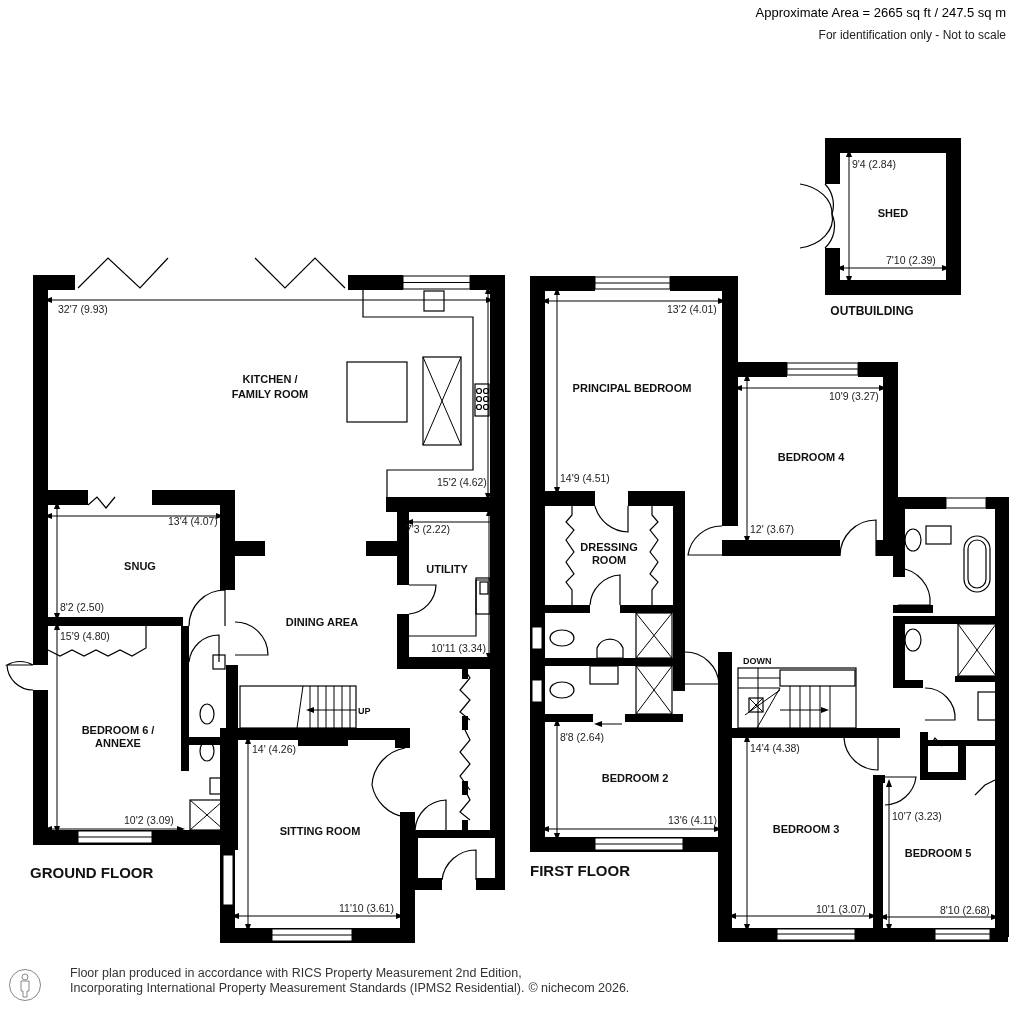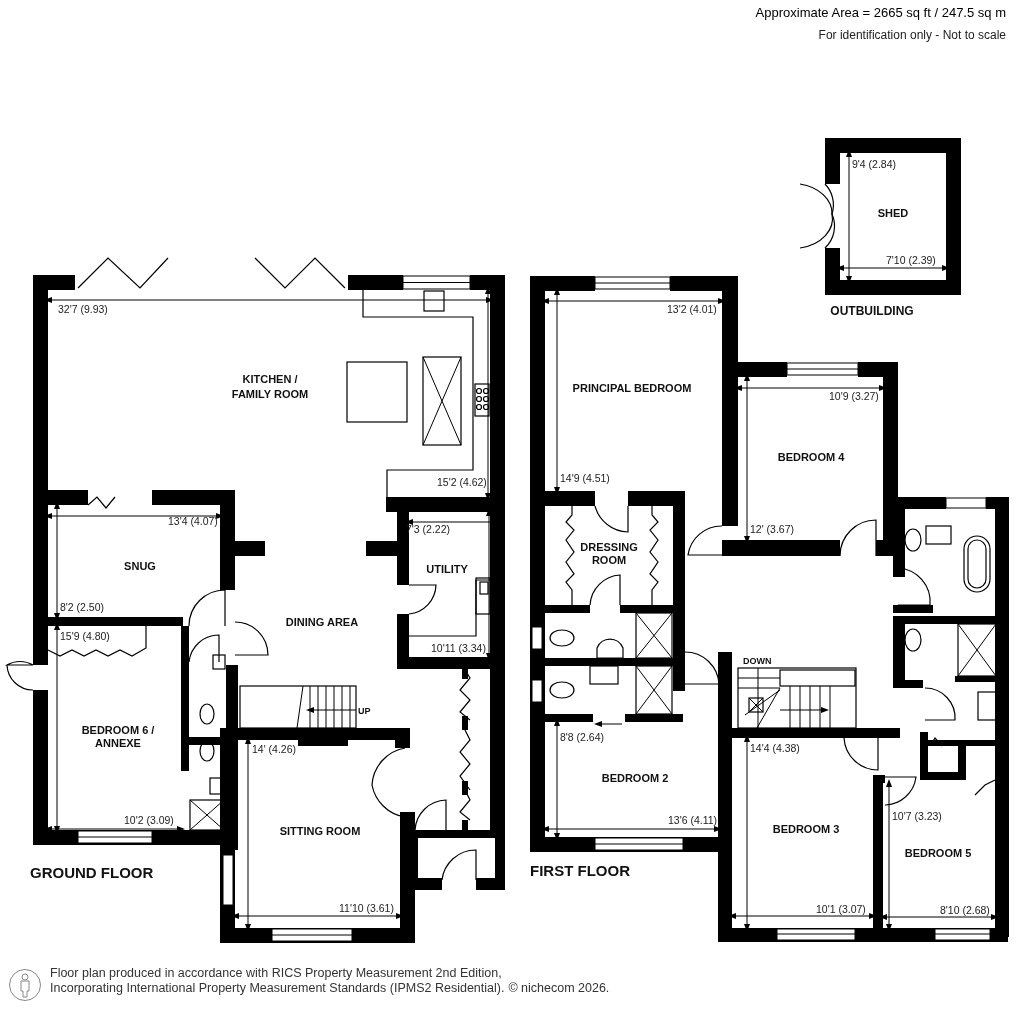--- a/index.html
+++ b/index.html
@@ -2,21 +2,21 @@
 <html><head>
 <meta charset="utf-8">
 <style>
   html, body { margin: 0; padding: 0; background: #ffffff; }
   body { width: 1024px; height: 1018px; position: relative; overflow: hidden;
          font-family: "Liberation Sans", "DejaVu Sans", sans-serif; color: #111; }
   .area-block { position: absolute; right: 18px; top: 2px; text-align: right; }
   .area-line { font-size: 13px; line-height: 21px; color: #000000; white-space: nowrap; }
   .area-note { font-size: 12px; margin-top: 5px; color: #222; }
   #plan { position: absolute; left: 0; top: 0; width: 1024px; height: 1018px; }
-  .footer { position: absolute; left: 8px; top: 966px; display: flex; align-items: flex-start; }
+  .footer { position: absolute; left: 8px; top: 966px; display: flex; align-items: flex-start; gap: 20px; }
   .footer-logo { width: 34px; height: 34px; margin-right: 8px; margin-top: 2px; }
   .footer-text { font-size: 12.5px; line-height: 15px; color: #333; }
   .footer-copy { margin-left: 4px; }
   svg text { font-family: "Liberation Sans", "DejaVu Sans", sans-serif; }
   .room-label { font-size: 11px; font-weight: bold; fill: #111; }
   .floor-label { font-size: 15px; font-weight: bold; fill: #111; }
   .dim { font-size: 10.5px; fill: #222; }
   .wall { fill: #000; }
   .thin { fill: none; stroke: #000; stroke-width: 1.2; }
   .win { fill: #fff; stroke: #000; stroke-width: 1; }

